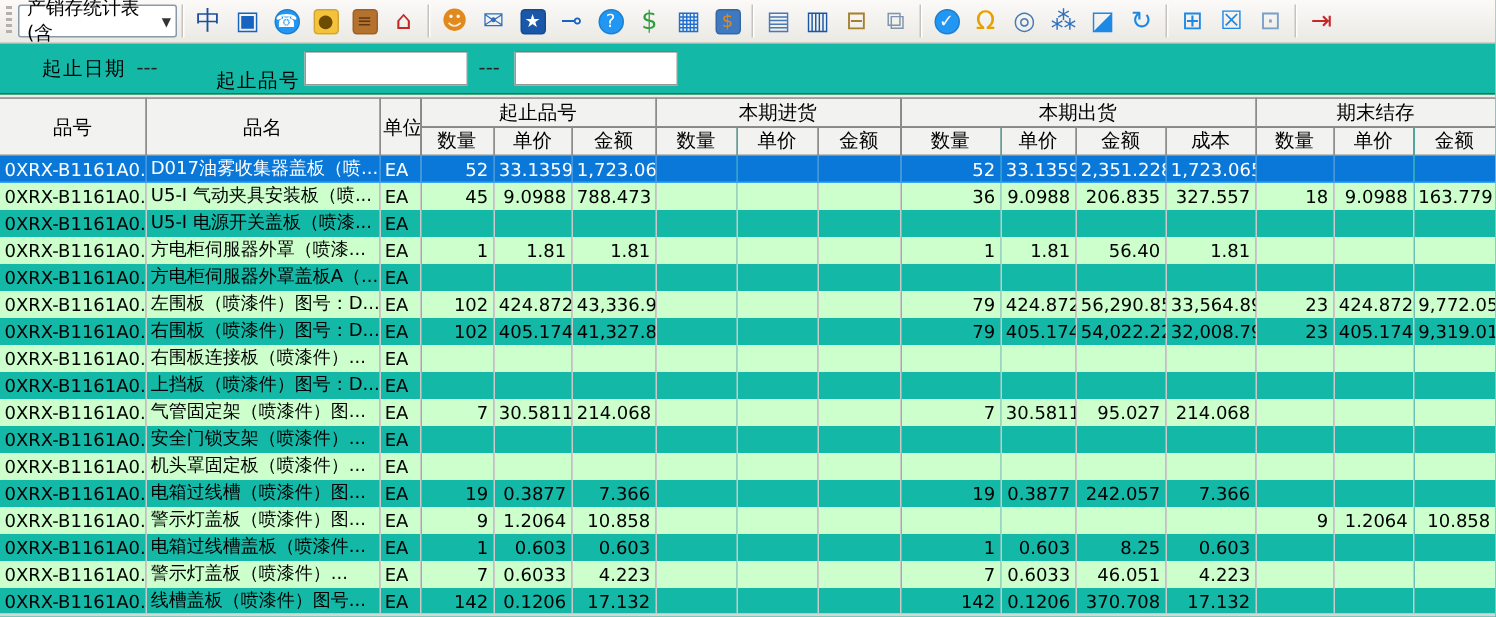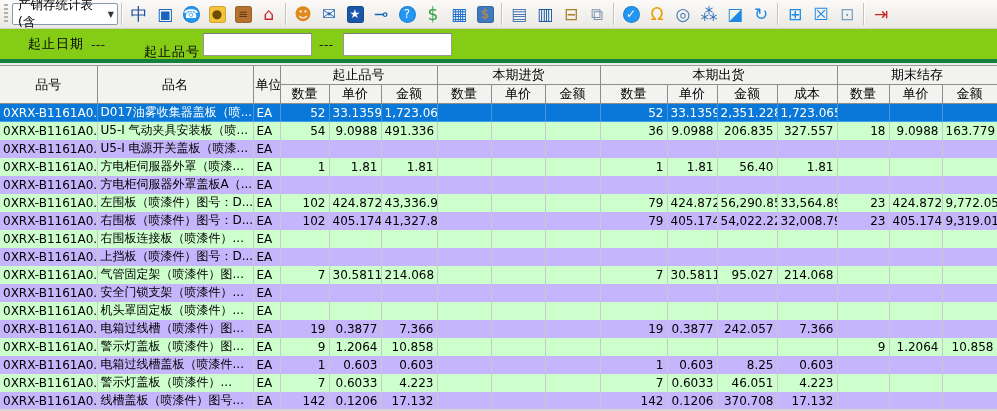--- a/index.html
+++ b/index.html
@@ -19,32 +19,32 @@
               border-radius:2px; padding:0 3px 0 5px; font-size:12.5px; cursor:default; }
   .dd-arrow { font-size:8px; color:#333; padding-left:4px; }
   .tsep { width:2px; height:22px; border-left:1px solid #c6c3bd; border-right:1px solid #fdfdfc; margin:0 3px; }
   .tbtn { width:26px; height:25px; display:flex; align-items:center; justify-content:center; border-radius:3px; }
   .glyph { font-size:17px; line-height:1; }
   .glyph.boxed { width:17px; height:17px; display:flex; align-items:center; justify-content:center;
                  font-size:12px; border-radius:3px; box-shadow:inset 0 0 0 1px rgba(0,0,0,.15); }
   .glyph.round { border-radius:50%; }
 
   
-  .filterbar { height:34px; display:flex; align-items:center; background:#84cc16;
-               border-bottom:4px solid #15803d; font-size:13px; }
+  .filterbar { height:34px; display:flex; align-items:center; background:#14b8a6;
+               border-bottom:1px solid #15803d; font-size:13px; }
   .flabel { margin-left:28px; letter-spacing:1px; }
   .flabel.second { margin-left:32px;margin-top:16px; }
   .filterbar input { width:109px; height:23px; margin-left:3px; background:#fff;
                      border:1px solid #9a9894; border-top-color:#7b7975;
                      padding:2px 4px; font-size:13px; font-family:inherit; }
   .dashes { margin:0 7px; color:#222; }
 
   
   .gridwrap { margin-top:2px; }
-  table { border-collapse:collapse; table-layout:fixed; width:997px; background:#c4b5fd; }
+  table { border-collapse:collapse; table-layout:fixed; width:997px; background:#14b8a6; }
   thead th { font-weight:normal; font-size:13px; background:#f2f2f0;
              border-right:1px solid #8d8d8d; border-bottom:1px solid #8d8d8d;
              height:19px; padding:0 2px; overflow:hidden; white-space:nowrap; }
   thead tr:first-child th { border-top:1px solid #9b9b9b; }
   thead th:first-child { border-left:none; }
   tbody td { height:18px; font-size:12px; padding:0 3px;
              border-right:1px solid #c9c9c9; overflow:hidden; white-space:nowrap; }
   tbody tr:nth-child(even) { background:#ccffcc; }
   tbody td.num { text-align:right; }
   tr.selected td { background:#0a78d8; color:#fff; border-right-color:#4496dd;
@@ -226,23 +226,23 @@
             <td class="num">2,351.228</td>
             <td class="num">1,723.065</td>
             <td class="num"></td>
             <td class="num"></td>
             <td class="num"></td>
           </tr>
           <tr>
             <td>0XRX-B1161A0...</td>
             <td>U5-I 气动夹具安装板（喷...</td>
             <td>EA</td>
-            <td class="num">54</td>
+            <td class="num">45</td>
             <td class="num">9.0988</td>
-            <td class="num">491.336</td>
+            <td class="num">788.473</td>
             <td class="num"></td>
             <td class="num"></td>
             <td class="num"></td>
             <td class="num">36</td>
             <td class="num">9.0988</td>
             <td class="num">206.835</td>
             <td class="num">327.557</td>
             <td class="num">18</td>
             <td class="num">9.0988</td>
             <td class="num">163.779</td>

